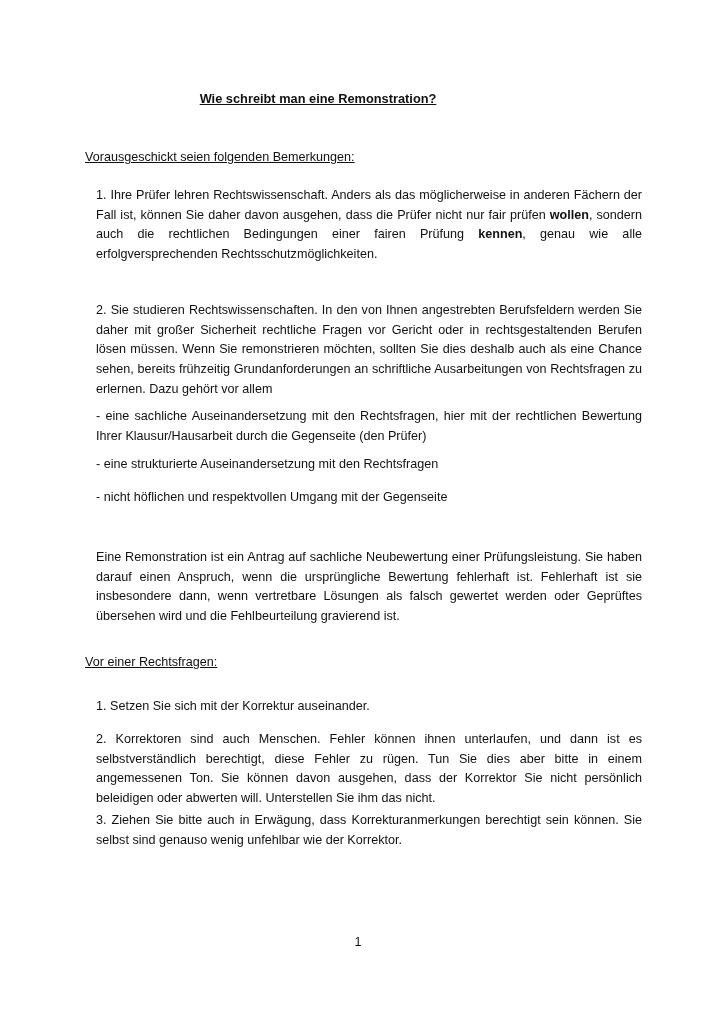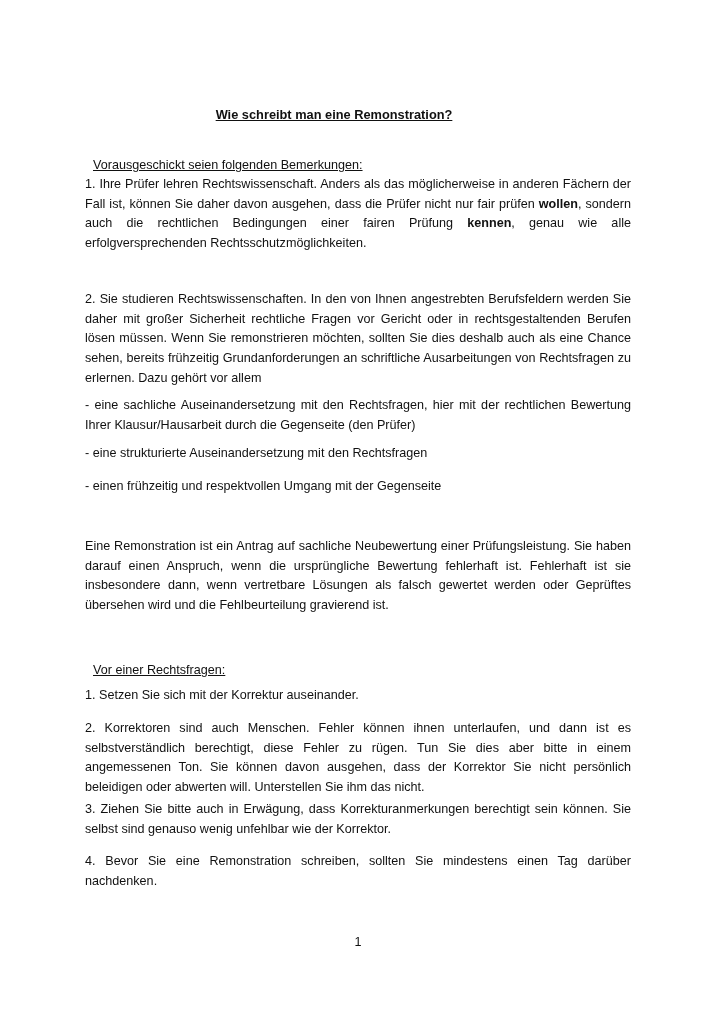--- a/index.html
+++ b/index.html
@@ -1,48 +1,47 @@
 <!DOCTYPE html>
 <html><head>
 <meta charset="utf-8">
 <style>
   html, body { margin: 0; padding: 0; background: #ffffff; }
   body { width: 716px; height: 1012px; position: relative; overflow: hidden;
          font-family: "Liberation Sans", "DejaVu Sans", sans-serif; color: #111; }
   .page { position: absolute; left: 0; top: 0; width: 716px; height: 1012px; background: #fff; }
   .blk { position: absolute; left: 85px; width: 546px; font-size: 12.6px; line-height: 19.7px;
-         text-align: justify; margin: 0; }
+         text-align: justify; margin: 11px; }
   .blk b { font-weight: bold; }
   .title { position: absolute; left: 0; width: 636px; top: 91px; text-align: center;
-           font-size: 12.8px; font-weight: bold; text-decoration: underline; margin: 16px; }
+           font-size: 12.8px; font-weight: bold; text-decoration: underline; margin: 0; }
   .head { position: absolute; left: 85px; font-size: 12.6px; line-height: 19.7px;
-          text-decoration: underline; margin: 8px; }
+          text-decoration: underline; margin: 0; }
   .pageno { position: absolute; left: 0; width: 716px; top: 935px; text-align: center;
             font-size: 12.6px; margin: 0; }
 </style>
 </head>
 <body>
 
 <div class="page">
 
   <p class="title">Wie schreibt man eine Remonstration?</p>
 
   <p class="head" style="top:148px">Vorausgeschickt seien folgenden Bemerkungen:</p>
 
   <p class="blk" style="top:175px"><span>1. Ihre Prüfer lehren Rechtswissenschaft. Anders als das möglicherweise in anderen Fächern der Fall ist, können Sie daher davon ausgehen, dass die Prüfer nicht nur fair prüfen </span><b>wollen</b><span>, sondern auch die rechtlichen Bedingungen einer fairen Prüfung </span><b>kennen</b><span>, genau wie alle erfolgversprechenden Rechtsschutzmöglichkeiten.</span></p>
 
   <p class="blk" style="top:290px">2. Sie studieren Rechtswissenschaften. In den von Ihnen angestrebten Berufsfeldern werden Sie daher mit großer Sicherheit rechtliche Fragen vor Gericht oder in rechtsgestaltenden Berufen lösen müssen. Wenn Sie remonstrieren möchten, sollten Sie dies deshalb auch als eine Chance sehen, bereits frühzeitig Grundanforderungen an schriftliche Ausarbeitungen von Rechtsfragen zu erlernen. Dazu gehört vor allem</p>
 
   <p class="blk" style="top:444px">- eine strukturierte Auseinandersetzung mit den Rechtsfragen</p>
   <p class="blk" style="top:396px">- eine sachliche Auseinandersetzung mit den Rechtsfragen, hier mit der rechtlichen Bewertung Ihrer Klausur/Hausarbeit durch die Gegenseite (den Prüfer)</p>
-  <p class="blk" style="top:477px">- einen frühzeitig und respektvollen Umgang mit der Gegenseite</p>
+  <p class="blk" style="top:477px">- nicht höflichen und respektvollen Umgang mit der Gegenseite</p>
 
   <p class="blk" style="top:537px">Eine Remonstration ist ein Antrag auf sachliche Neubewertung einer Prüfungsleistung. Sie haben darauf einen Anspruch, wenn die ursprüngliche Bewertung fehlerhaft ist. Fehlerhaft ist sie insbesondere dann, wenn vertretbare Lösungen als falsch gewertet werden oder Geprüftes übersehen wird und die Fehlbeurteilung gravierend ist.</p>
 
   <p class="head" style="top:653px">Vor einer Rechtsfragen:</p>
 
   <p class="blk" style="top:686px">1. Setzen Sie sich mit der Korrektur auseinander.</p>
   <p class="blk" style="top:719px">2. Korrektoren sind auch Menschen. Fehler können ihnen unterlaufen, und dann ist es selbstverständlich berechtigt, diese Fehler zu rügen. Tun Sie dies aber bitte in einem angemessenen Ton. Sie können davon ausgehen, dass der Korrektor Sie nicht persönlich beleidigen oder abwerten will. Unterstellen Sie ihm das nicht.</p>
   <p class="blk" style="top:800px">3. Ziehen Sie bitte auch in Erwägung, dass Korrekturanmerkungen berechtigt sein können. Sie selbst sind genauso wenig unfehlbar wie der Korrektor.</p>
-  <p class="blk" style="top:852px">4. Bevor Sie eine Remonstration schreiben, sollten Sie mindestens einen Tag darüber nachdenken.</p>
 
   <p class="pageno">1</p>
 </div>
 
 </body></html>

